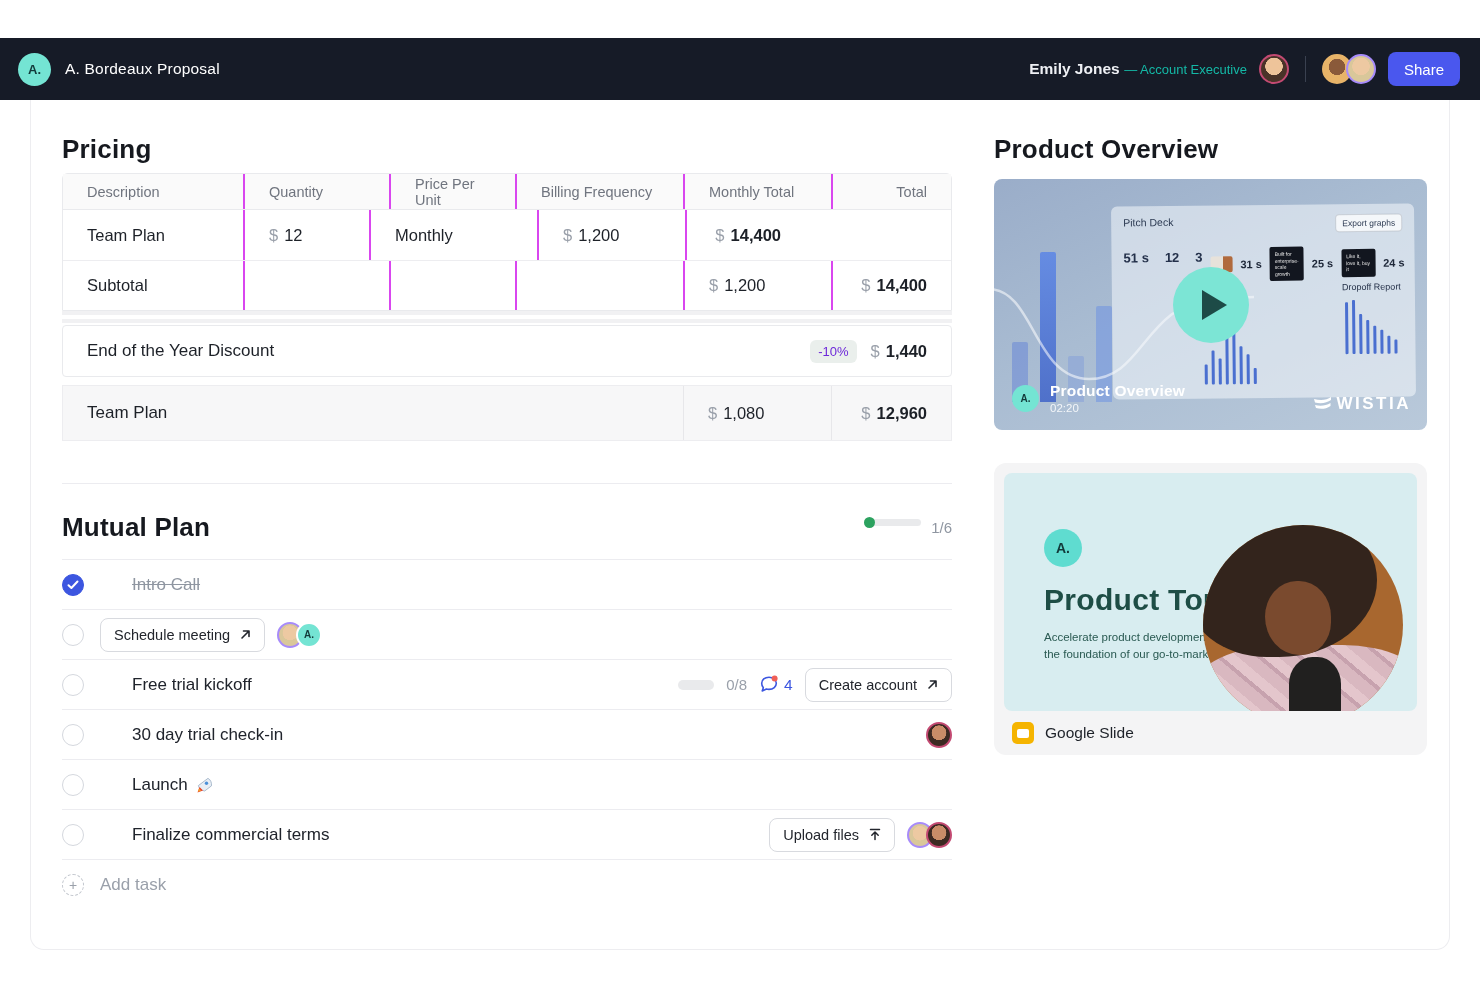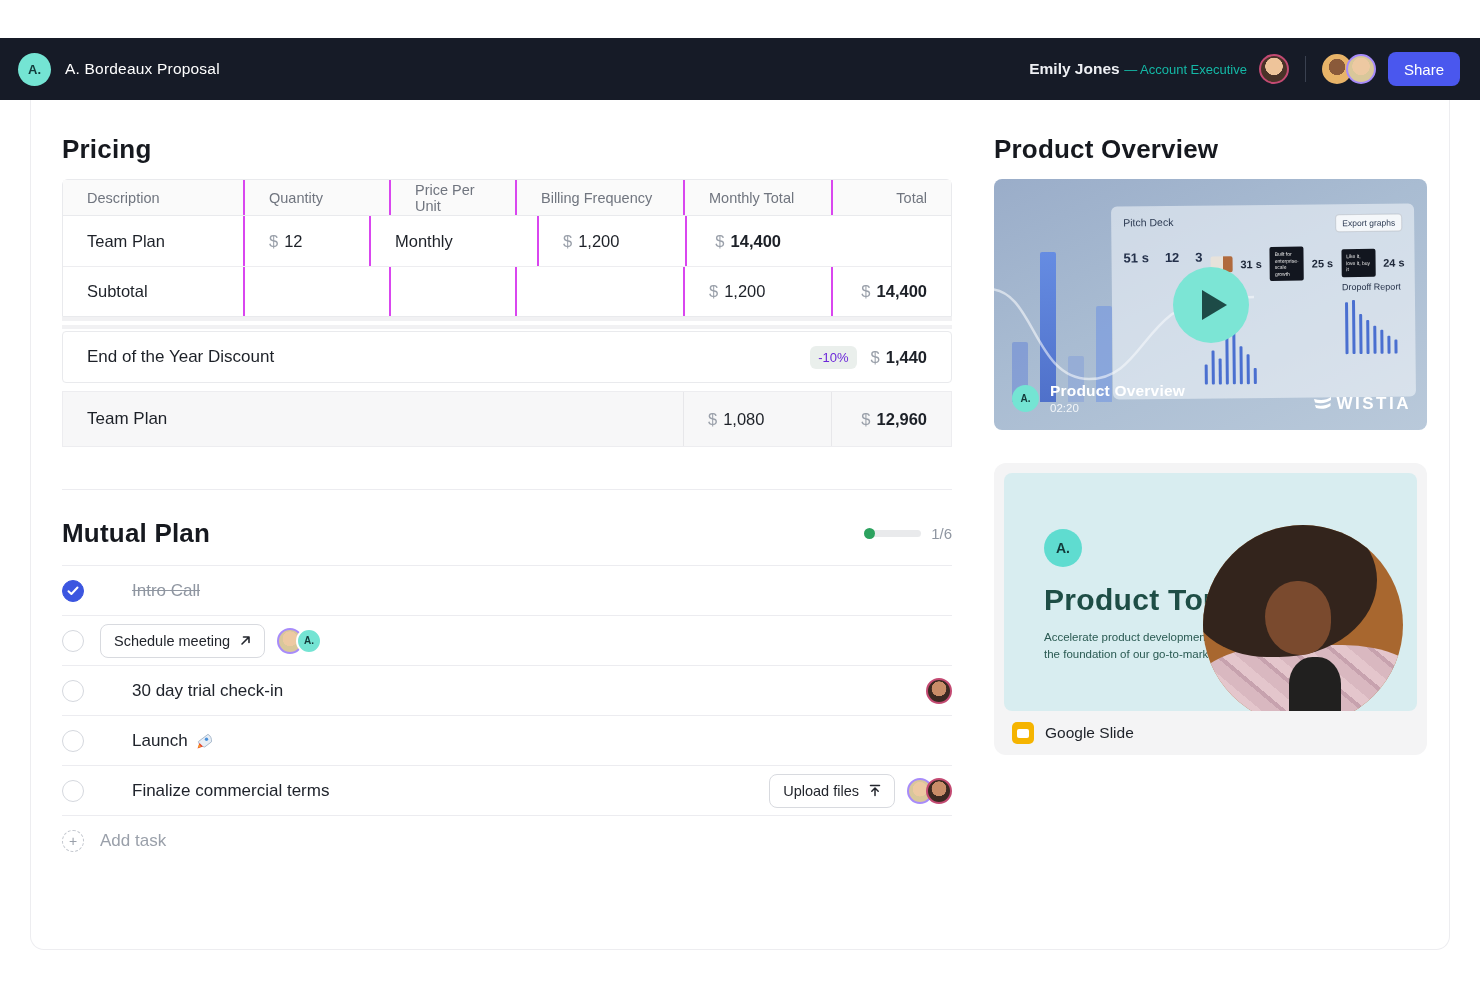--- a/index.html
+++ b/index.html
@@ -23,21 +23,21 @@
   .tb-avatars .ring-avatar + .ring-avatar { margin-left:-6px; }
   .share-btn { background:#4a57ee; color:#ffffff; border:none; border-radius:8px; height:34px; padding:0 16px; font-size:15px; font-family:inherit; cursor:pointer; }
 
   
   .card { margin:0 30px; height:850px; background:#ffffff; border:1px solid #ededf0; border-top:none; border-radius:0 0 14px 14px; display:flex; gap:42px; padding:0 22px 0 31px; }
   .col-left { width:890px; }
   .col-right { width:433px; }
   h2.sec { font-size:26px; font-weight:bold; color:#16191f; margin-top:34px; letter-spacing:.2px; }
 
   
-  .ptable { margin-top:14px; border:1px solid #e9eaed; border-radius:6px 6px 0 0; }
+  .ptable { margin-top:8px; border:1px solid #e9eaed; border-radius:6px 6px 0 0; }
   .prow { display:flex; }
   .pcell { padding:0 24px; display:flex; align-items:center; gap:6px; font-size:16.5px; }
   .pcell + .pcell { border-left:2px solid #d946ef; }
   .c1{width:180px;} .c2{width:146px;} .c3{width:126px;} .c4{width:168px;} .c5{width:148px;} .c6{width:120px; justify-content:flex-end;}
   .phead { background:#fafafa; height:36px; border-bottom:1px solid #e9eaed; }
   .phead .pcell { font-size:14.5px; color:#70757f; }
   .pbody { height:50px; background:#fff; }
   .pbody + .pbody { border-top:1px solid #ededf0; }
   .muted { color:#9aa0aa; }
   .bold { font-weight:bold; }
@@ -48,21 +48,21 @@
   .summary-row { margin-top:8px; height:56px; background:#f7f7f8; border:1px solid #ededf0; display:flex; align-items:stretch; }
   .sr-label { width:620px; display:flex; align-items:center; padding:0 24px; font-size:17px; }
   .sr-cell { display:flex; align-items:center; gap:6px; padding:0 24px; border-left:1px solid #e7e7ea; font-size:16.5px; }
   .sr-c5 { width:148px; } .sr-c6 { width:120px; justify-content:flex-end; }
 
   .hr { border:none; border-top:1px solid #ececf0; margin-top:42px; }
 
   
   .mp-head { display:flex; align-items:center; justify-content:space-between; padding-bottom:16px; border-bottom:1px solid #ececf0; }
   .mp-head h2 { margin-top:28px; }
-  .mp-progress { display:flex; align-items:center; gap:10px; margin-top:28px;margin-left:34px; }
+  .mp-progress { display:flex; align-items:flex-start; gap:10px; margin-top:28px;margin-left:34px; }
   .track { width:56px; height:7px; border-radius:4px; background:#e9eaec; position:relative; }
   .dot { position:absolute; left:-1px; top:-2px; width:11px; height:11px; border-radius:50%; background:#2ca25f; }
   .frac { color:#8f96a1; font-size:15px; }
   .task { height:50px; display:flex; align-items:center; border-bottom:1px solid #ececf0; gap:16px; }
   .tickbox { width:22px; height:22px; border-radius:50%; border:1.5px solid #d5d8de; background:#fff; flex:none; display:flex; align-items:center; justify-content:center; }
   .tickbox.done { background:#3c56e0; border-color:#3c56e0; }
   .tlabel { font-size:17px; color:#20242c; flex:1; display:flex; align-items:center; gap:8px;margin-left:32px; }
   .tlabel.done { color:#8f96a1; text-decoration:line-through; }
   .twidgets { display:flex; align-items:center; gap:12px; }
   .wbtn { display:flex; align-items:center; gap:10px; height:34px; padding:0 13px; background:#fff; border:1px solid #d8dadf; border-radius:8px; font-size:14.5px; font-family:inherit; color:#23262d; cursor:pointer; }
@@ -242,20 +242,41 @@
         </button>
         <span class="tavatars">
           <span class="tavatar" style="background:radial-gradient(circle at 50% 40%, #edc9a2 0 42%, #d9c79a 44%); border-color:#a78bfa;"></span>
           <span class="tavatar init">
               <span>A.</span>
             </span>
         </span>
       </span>
     </div>
 
+    <div class="task">
+      <span class="tickbox"></span>
+      <span class="tlabel">Free trial kickoff</span>
+      <span class="twidgets">
+        <span class="subpill"></span>
+        <span class="subcount">0/8</span>
+        <span class="comment">
+          <svg width="20" height="19" viewBox="0 0 20 19">
+            <path d="M10 2.2 c4.3 0 7.3 2.7 7.3 6.1 s-3 6.1-7.3 6.1 c-.9 0-1.8-.1-2.6-.4 L3.2 16 l1.1-3.3 C3.1 11.6 2.7 10.3 2.7 8.3 2.7 4.9 5.7 2.2 10 2.2 Z" fill="none" stroke="#3c56e0" stroke-width="1.6" stroke-linejoin="round"></path>
+            <circle cx="15.6" cy="3.4" r="3" fill="#f05f57"></circle>
+          </svg>
+          <span class="ccount">4</span>
+        </span>
+        <button class="wbtn">
+          <span>Create account</span>
+          <svg width="11" height="11" viewBox="0 0 11 11">
+              <path d="M2 9 L9 2 M3.5 2 H9 V7.5" stroke="#23262d" stroke-width="1.6" fill="none" stroke-linecap="round" stroke-linejoin="round"></path>
+            </svg>
+        </button>
+      </span>
+    </div>
 
     <div class="task">
       <span class="tickbox"></span>
       <span class="tlabel">30 day trial check-in</span>
       <span class="twidgets">
         <span class="tavatars">
           <span class="tavatar" style="background:radial-gradient(circle at 50% 40%, #c98d68 0 42%, #3c2a22 44%); border-color:#c34a72;"></span>
         </span>
       </span>
     </div>

